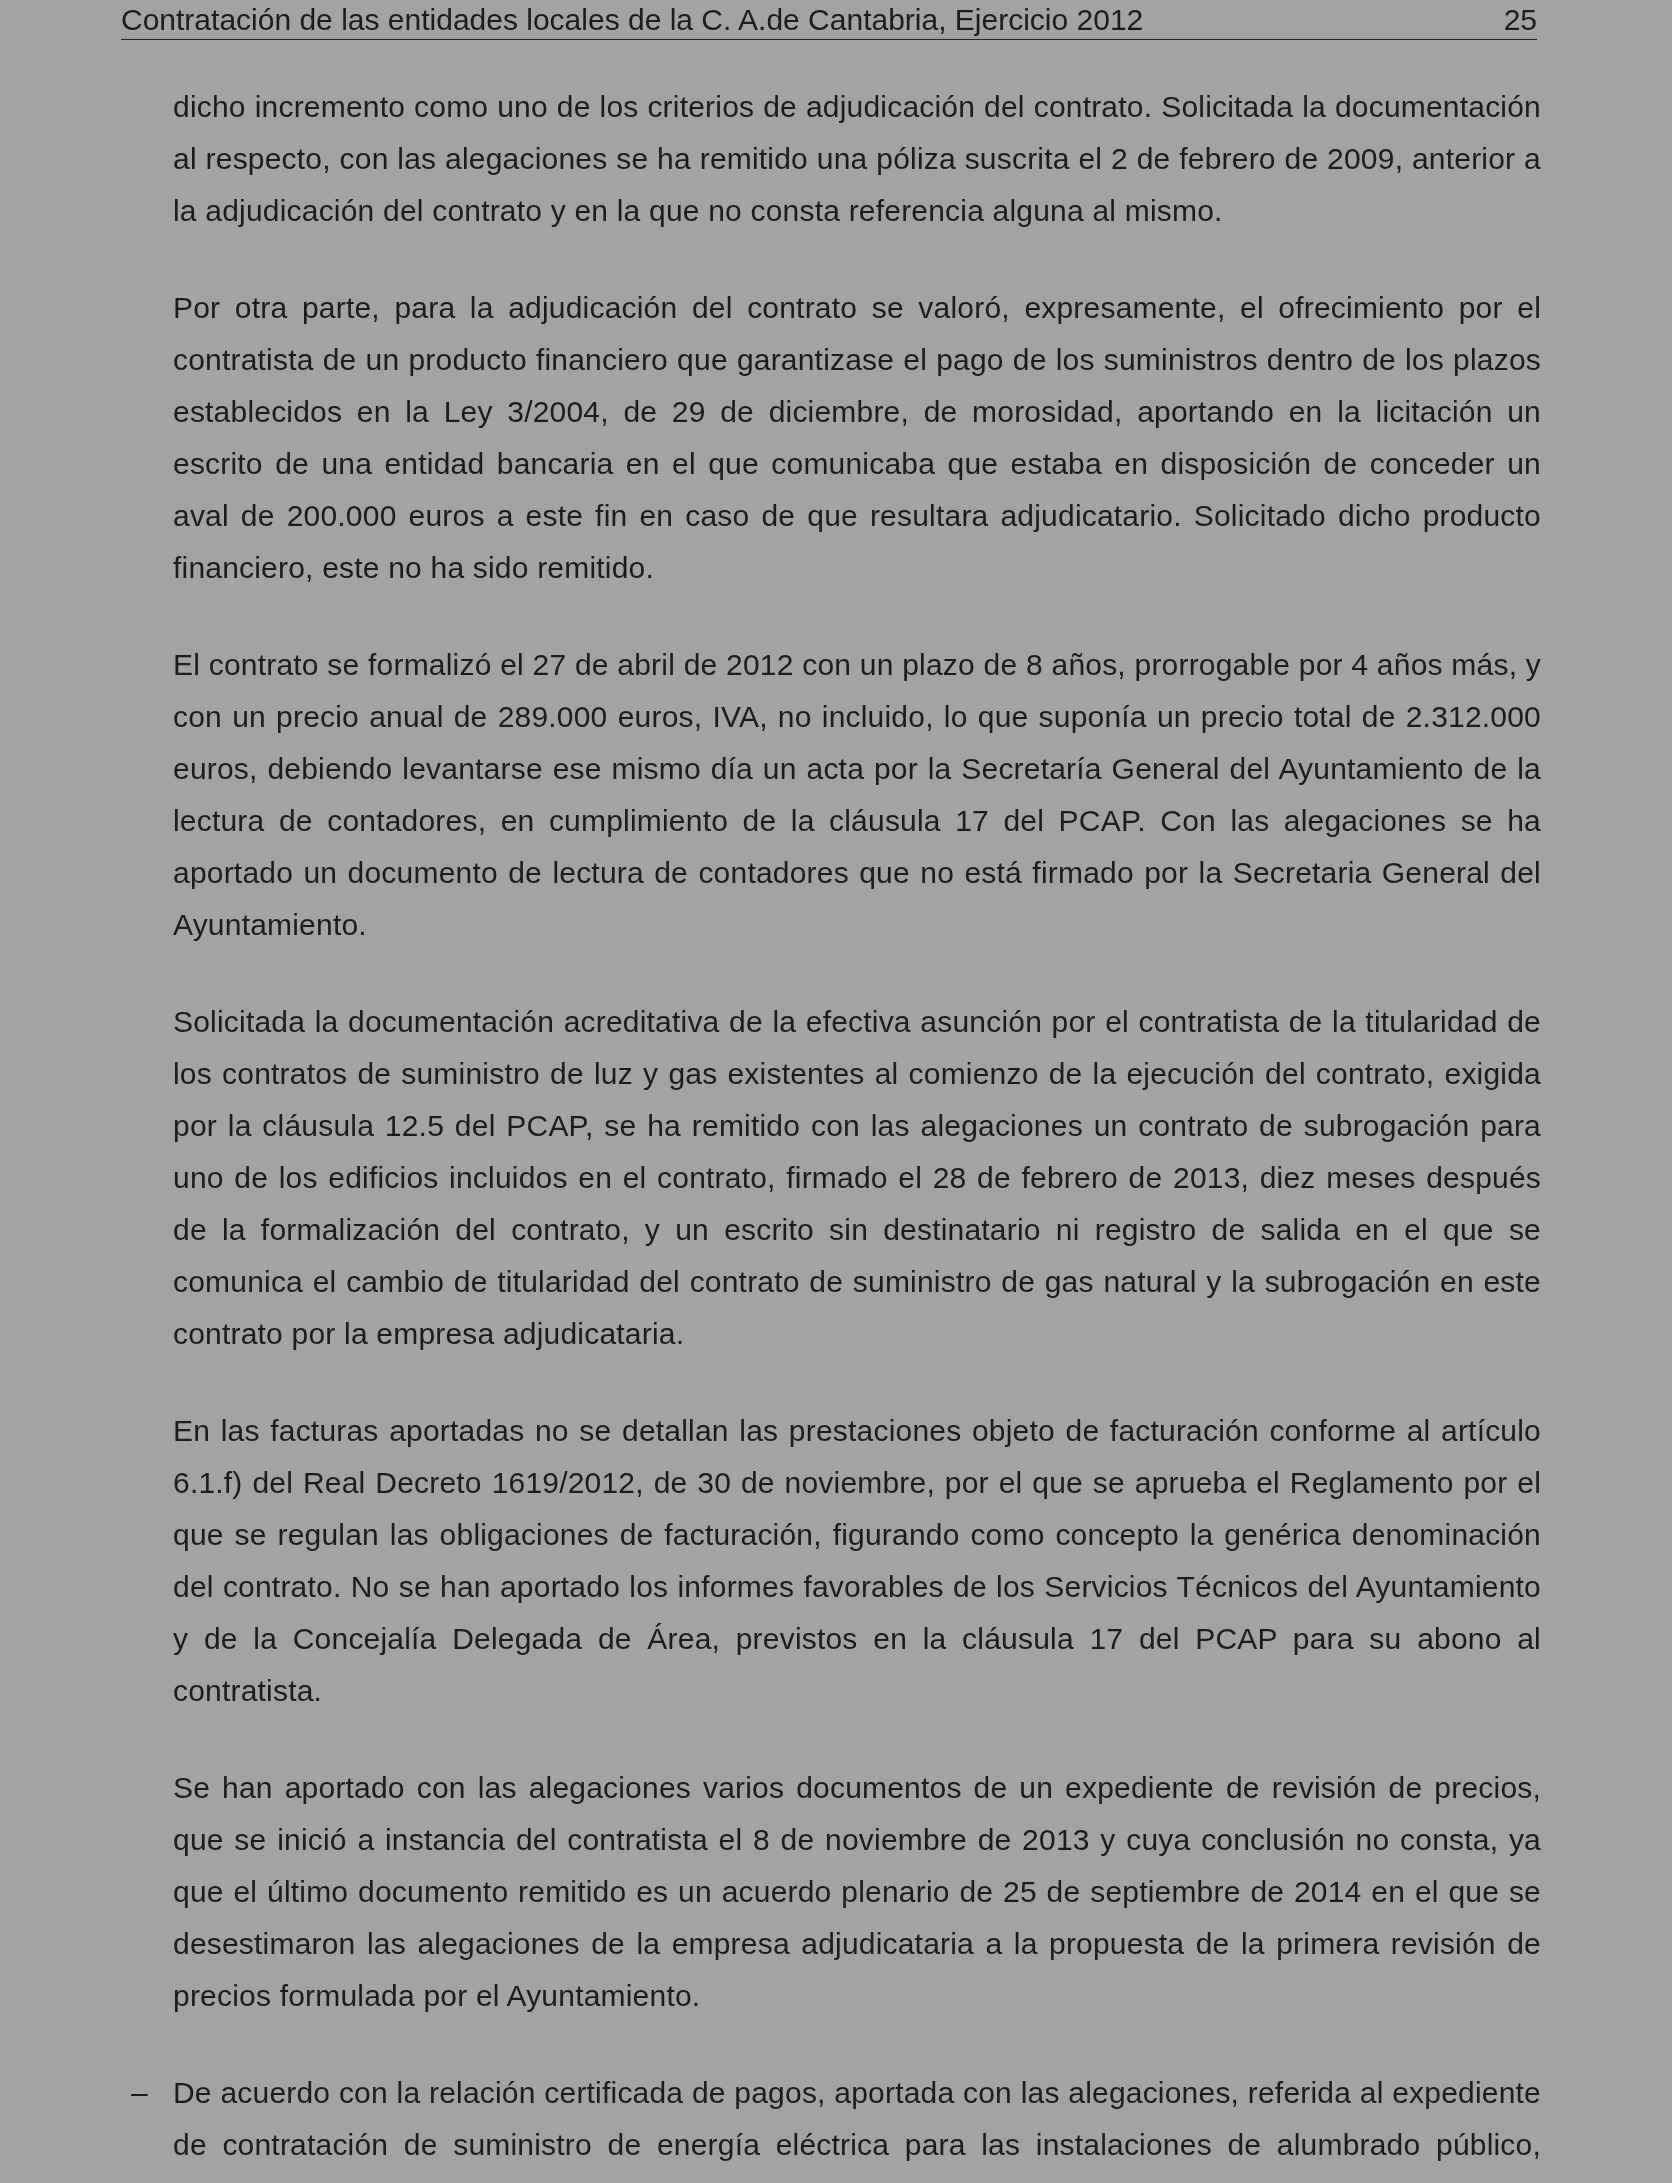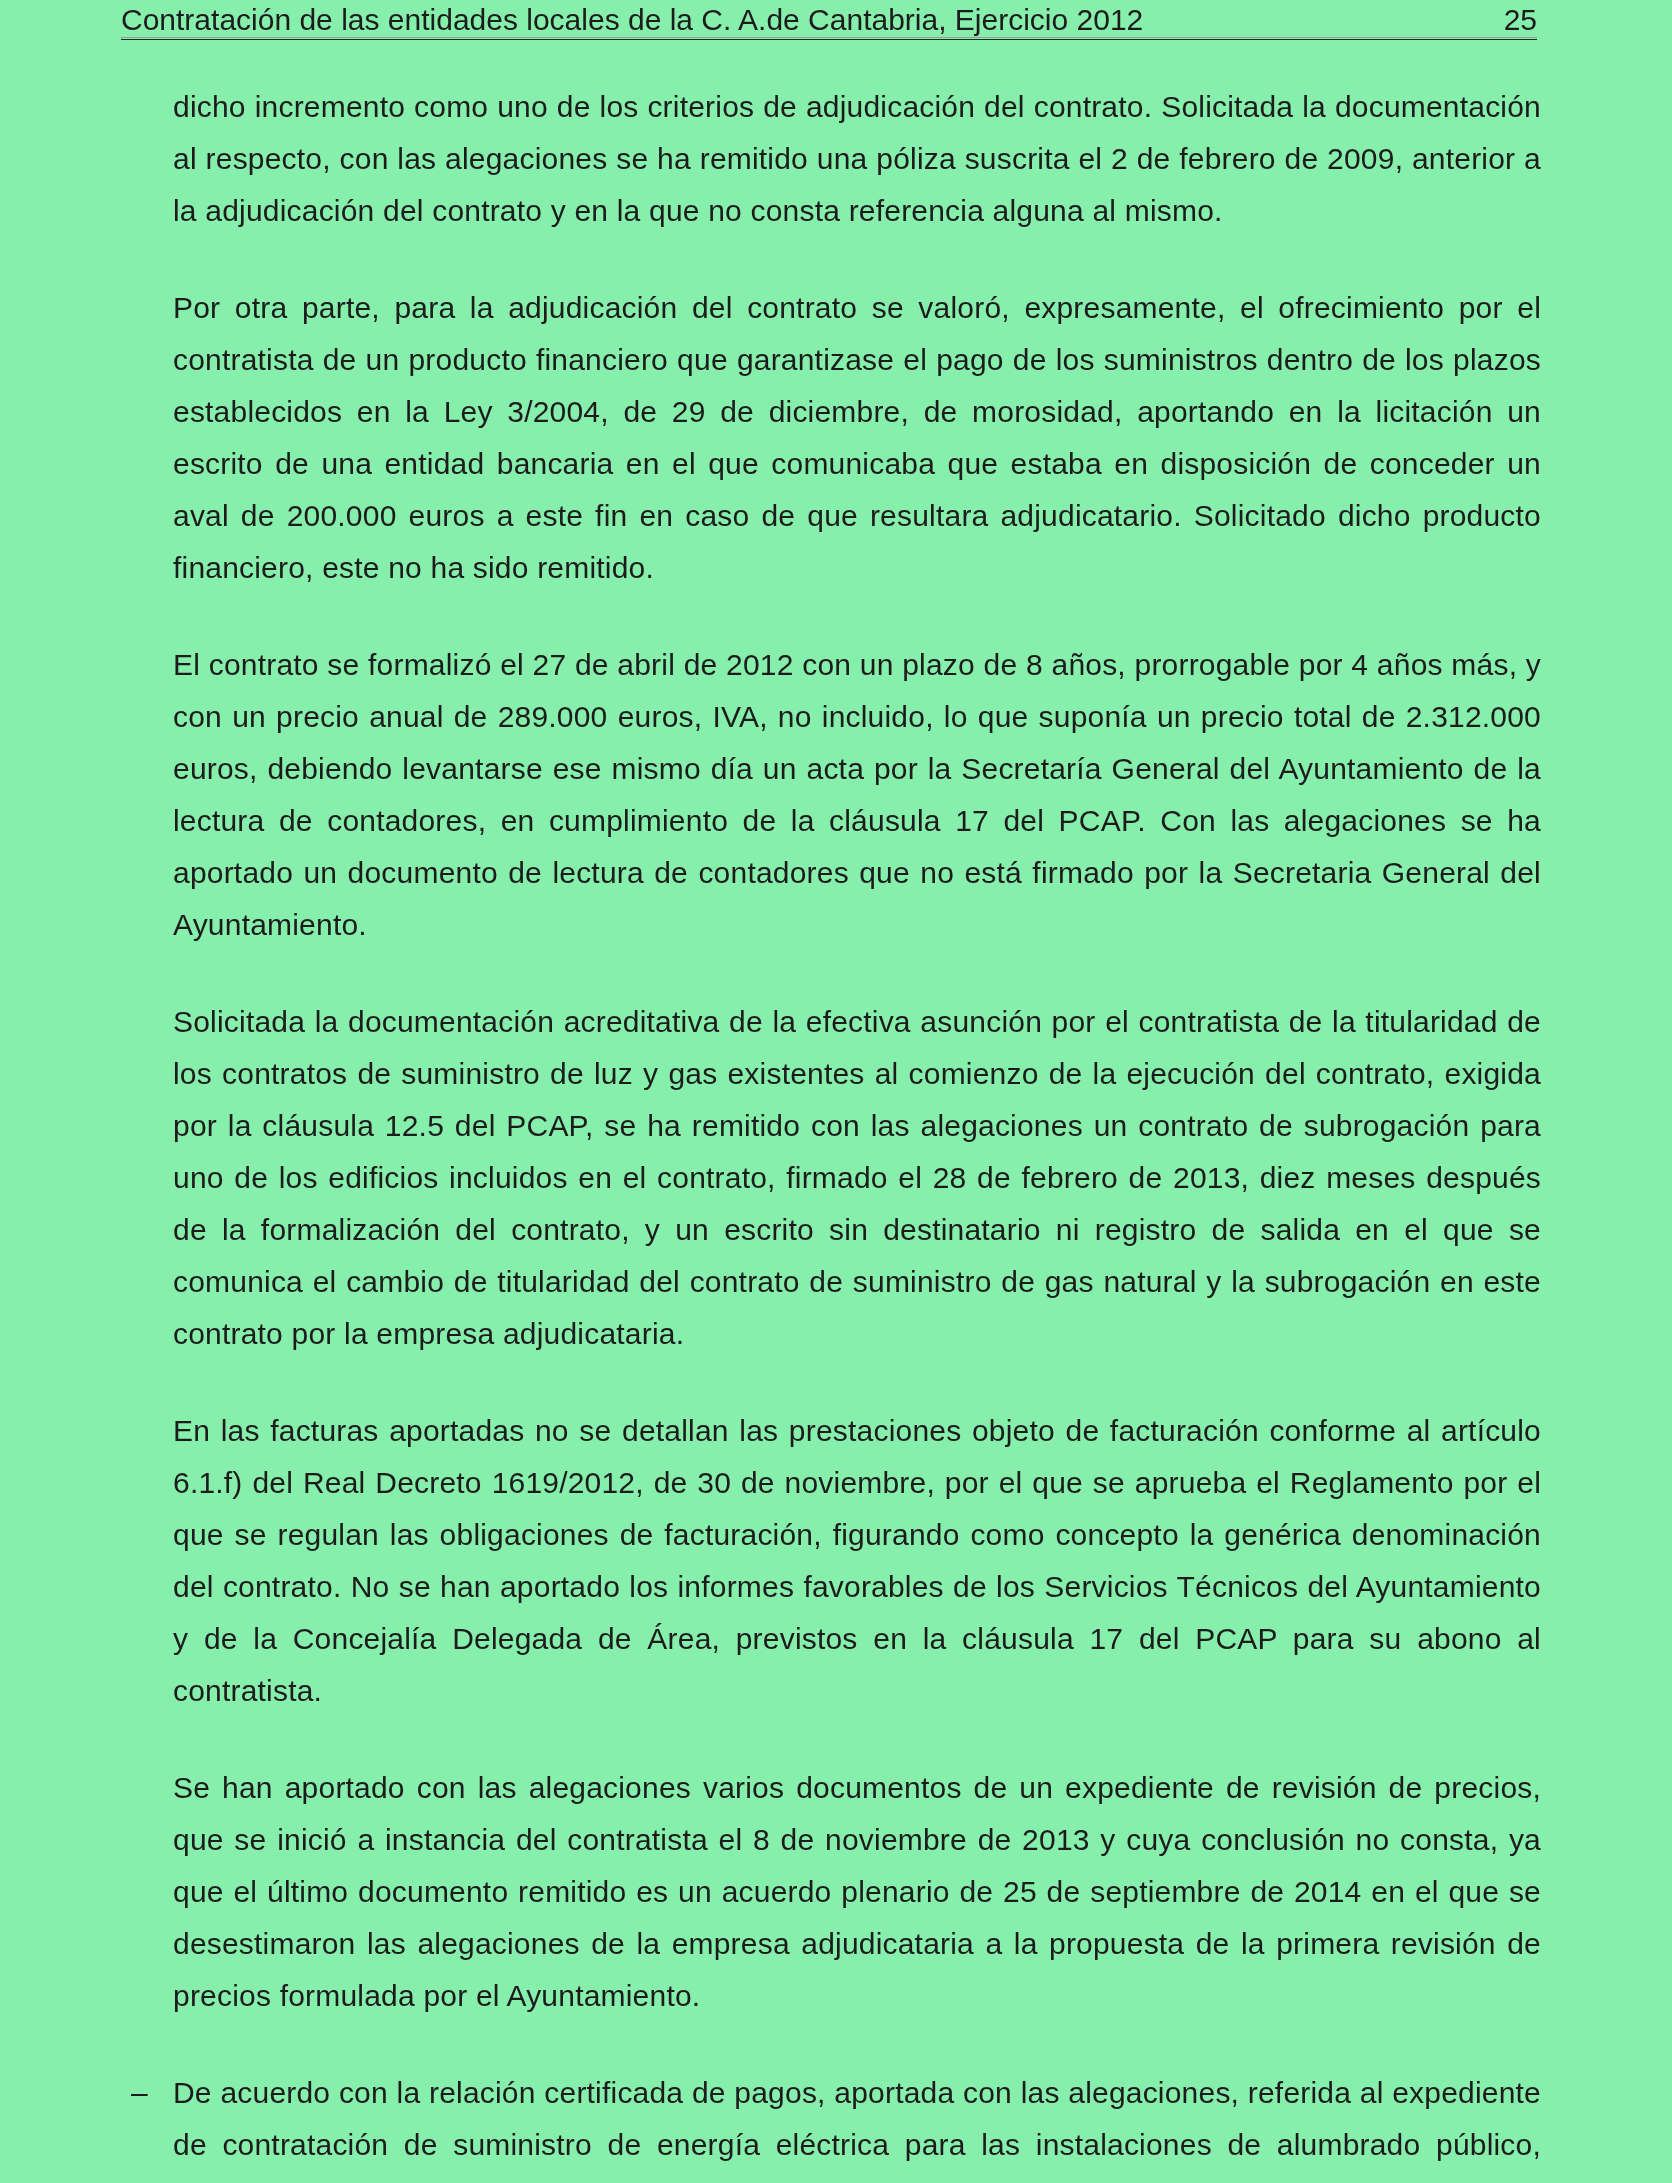--- a/index.html
+++ b/index.html
@@ -4,21 +4,21 @@
 <style>
   html, body {
     margin: 0;
     padding: 0;
     background: #ffffff;
   }
   .page {
     position: relative;
     width: 1672px;
     height: 2183px;
-    background: #86efac;
+    background: #a3a3a3;
     color: #1c1c1c;
     font-family: "Liberation Sans", "DejaVu Sans", sans-serif;
     overflow: hidden;
   }
   .header {
     position: absolute;
     left: 121px;
     top: 1.6px;
     width: 1416px;
     display: flex;

